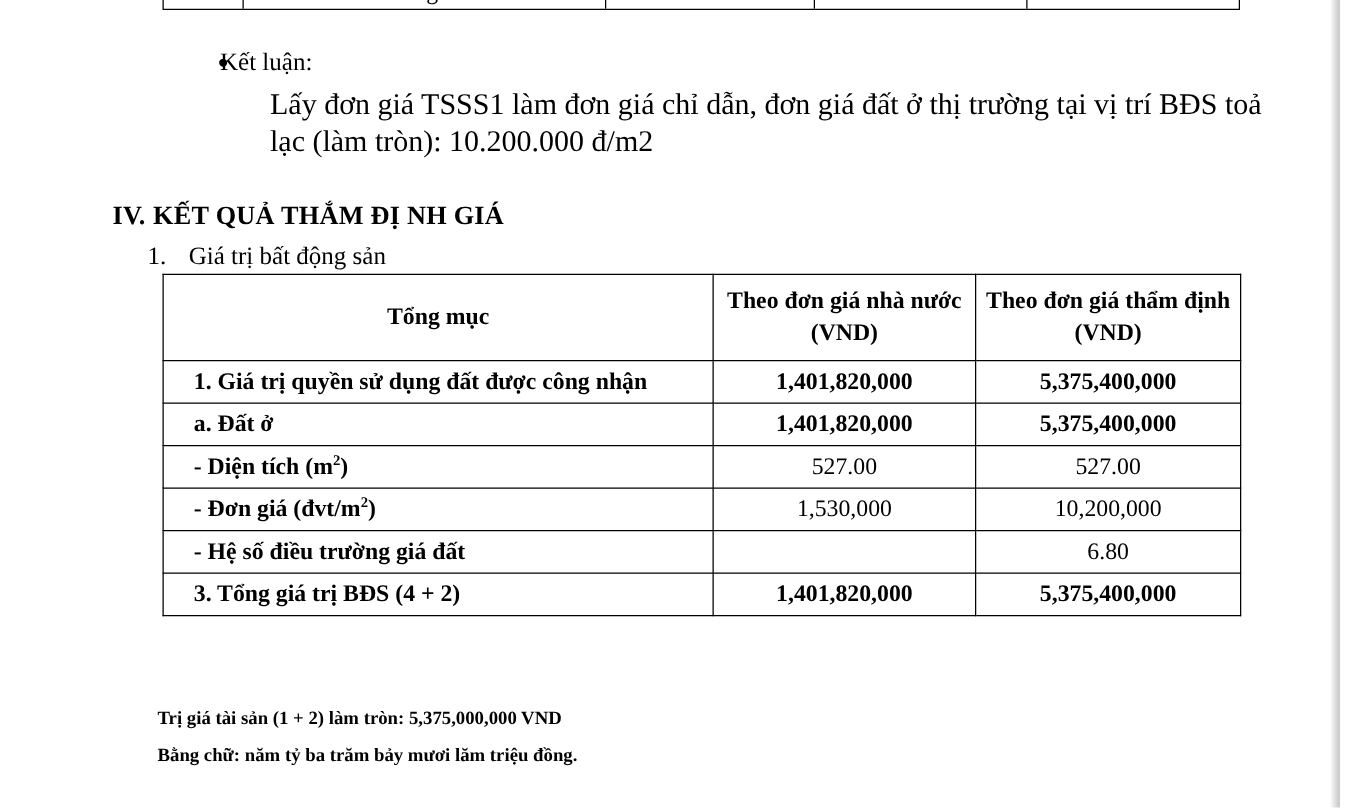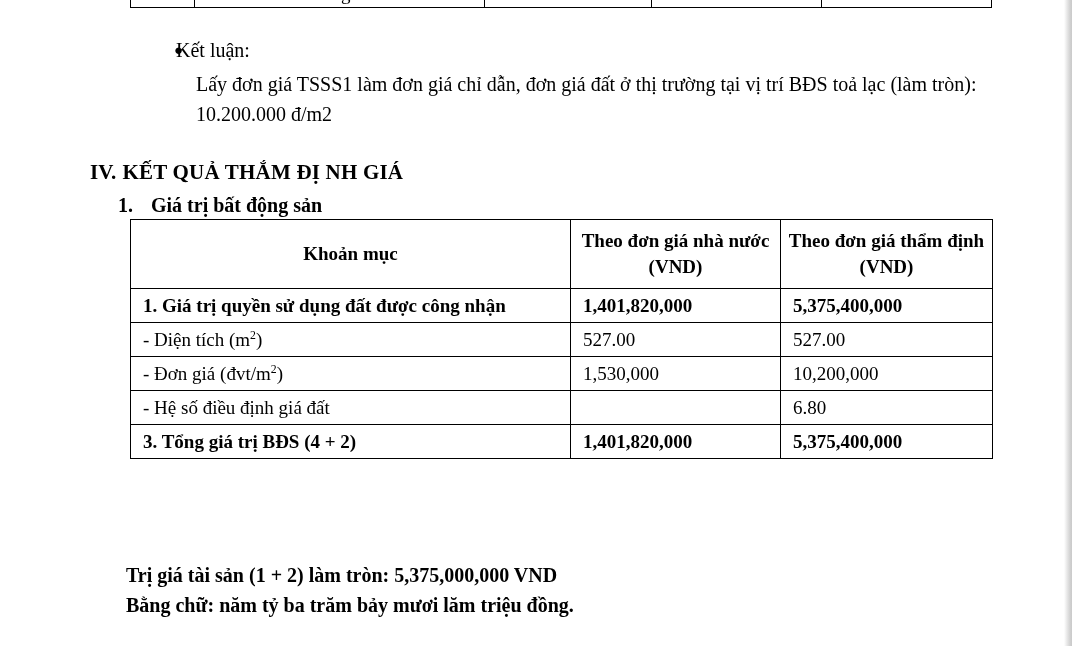--- a/index.html
+++ b/index.html
@@ -79,23 +79,23 @@
     flex: 0 0 46px;
     text-align: left;
     padding-left: 44px;
     box-sizing: border-box;
     font-size: 15px;
     line-height: 29px;
   }
   .bullet-text { flex: 1 1 auto; }
 
   #conclusion-body {
-    margin-left: 66px;
+    margin-left: 86px;
     margin-top: 4px;
-    font-size: 20px;
+    font-size: 24px;
     line-height: 30px;
     width: 812px;
     text-align: left;
   }
 
   
   #section-heading {
     position: absolute;
     left: 90px;
     top: 160px;
@@ -104,69 +104,69 @@
     letter-spacing: 0.2px;
     white-space: nowrap;
   }
   #section-heading .numeral { margin-right: 6px; }
 
   #subsection-heading {
     position: absolute;
     left: 118px;
     top: 194px;
     font-size: 20px;
-    font-weight: bold;
+    font-weight: normal;
     white-space: nowrap;
   }
   #subsection-heading .sub-num { margin-right: 18px; }
 
   
   #result-table {
     position: absolute;
     left: 130px;
     top: 219px;
     width: 862px;
     border-collapse: collapse;
     table-layout: fixed;
   }
   #result-table td, #result-table th {
     border: 1.4px solid #000;
-    padding: 4px 12px;
+    padding: 4px 24px;
     font-size: 19px;
     line-height: 25px;
     vertical-align: top;
     box-sizing: border-box;
   }
   #result-table col.c-item  { width: 440px; }
   #result-table col.c-state { width: 210px; }
   #result-table col.c-apprs { width: 212px; }
 
   #result-table thead th {
     text-align: center;
     font-weight: bold;
     vertical-align: middle;
     padding: 8px 6px;
     line-height: 26px;
   }
   thead th.h-item { padding-left: 10px; padding-right: 10px; }
 
-  td.label        { text-align: left; }
+  td.label        { text-align: left; font-weight: bold; }
   td.label.bold   { font-weight: bold; }
   td.label.indent { padding-left: 18px; }
-  td.num          { text-align: left; padding-right: 10px; }
+  td.num          { text-align: center; padding-right: 10px; }
   td.num.bold     { font-weight: bold; }
 
   sup { font-size: 0.62em; vertical-align: super; line-height: 0; }
 
   
   #summary-lines {
     position: absolute;
     left: 126px;
     top: 560px;
-    font-size: 20px;
+    font-size: 15px;
     font-weight: bold;
     line-height: 30px;
   }
   #summary-lines div { white-space: nowrap; }
 </style>
 </head>
 <body>
 
 <div id="page">
 
@@ -195,43 +195,48 @@
   </div>
 
   <table id="result-table">
     <colgroup>
       <col class="c-item">
       <col class="c-state">
       <col class="c-apprs">
     </colgroup>
     <thead>
       <tr>
-        <th class="h-item">Khoản mục</th>
+        <th class="h-item">Tổng mục</th>
         <th>Theo đơn giá nhà nước (VND)</th>
         <th>Theo đơn giá thẩm định (VND)</th>
       </tr>
     </thead>
     <tbody id="table-body">
         <tr>
           <td class="label bold">1. Giá trị quyền sử dụng đất được công nhận</td>
           <td class="num bold">1,401,820,000</td>
           <td class="num bold">5,375,400,000</td>
         </tr>
         <tr>
+          <td class="label bold">a. Đất ở</td>
+          <td class="num bold">1,401,820,000</td>
+          <td class="num bold">5,375,400,000</td>
+        </tr>
+        <tr>
           <td class="label indent"> - Diện tích (m<sup>2</sup>)</td>
           <td class="num">527.00</td>
           <td class="num">527.00</td>
         </tr>
         <tr>
           <td class="label indent"> - Đơn giá (đvt/m<sup>2</sup>)</td>
           <td class="num">1,530,000</td>
           <td class="num">10,200,000</td>
         </tr>
         <tr>
-          <td class="label indent"> - Hệ số điều định giá đất</td>
+          <td class="label indent"> - Hệ số điều trường giá đất</td>
           <td class="num"></td>
           <td class="num">6.80</td>
         </tr>
         <tr>
           <td class="label bold">3. Tổng giá trị BĐS (4 + 2)</td>
           <td class="num bold">1,401,820,000</td>
           <td class="num bold">5,375,400,000</td>
         </tr>
       </tbody>
   </table>

